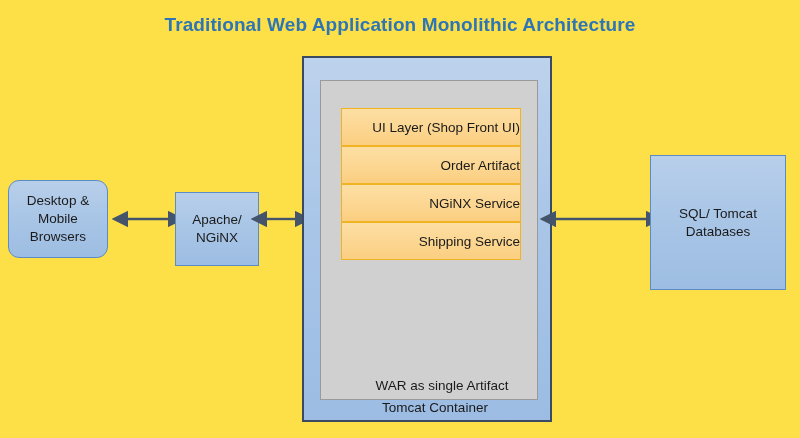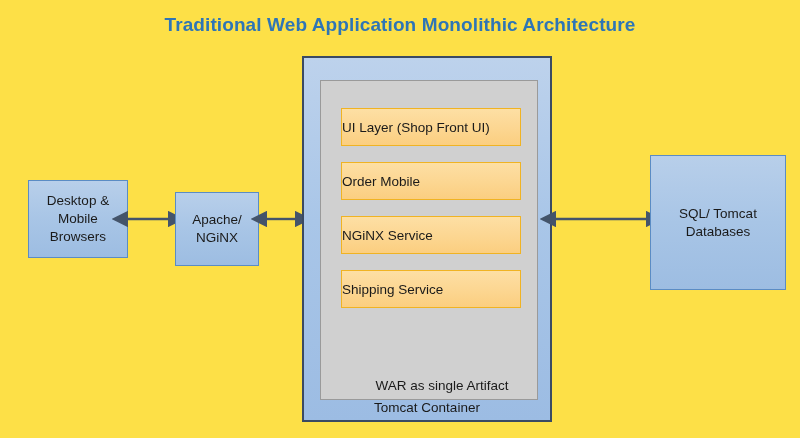--- a/index.html
+++ b/index.html
@@ -60,20 +60,21 @@
     border: 2px solid #3A4A63;
   }
   #tomcat-label {
     position: absolute;
     left: 0;
     bottom: 5px;
     width: 100%;
     text-align: center;
     font-size: 13.5px;
     color: #1a1a1a;
+    padding-left: 8px;
   }
   
   #war-box {
     position: absolute;
     left: 16px;
     top: 22px;
     width: 218px;
     height: 320px;
     box-sizing: border-box;
     background: #D0D0D0;
@@ -93,44 +94,44 @@
   #service-list {
     position: absolute;
     left: 20px;
     top: 27px;
     width: 180px;
   }
   .service-box {
     box-sizing: border-box;
     width: 180px;
     height: 38px;
-    margin-bottom: 16px;
+    margin-bottom: 0;
     background: linear-gradient(to bottom, #FDDFA4 0%, #FCD691 55%, #FBCE80 100%);
     border: 1px solid #F0B323;
     display: flex;
     align-items: center;
-    justify-content: flex-start;
+    justify-content: flex-end;
     text-align: center;
     font-size: 13.5px;
     color: #1a1a1a;
   }
   
   .arrow-svg {
     position: absolute;
     overflow: visible;
   }
 </style>
 </head>
 <body>
 
 <div id="canvas">
 
   <div id="diagram-title">Traditional Web Application Monolithic Architecture</div>
 
-  <div class="blue-box" id="node-browsers" style="left:28px; top:180px; width:100px; height:78px;">
+  <div class="blue-box" id="node-browsers" style="left:8px; top:180px; width:100px; height:78px;border-radius:11px;">
     <span class="label">Desktop &amp;
 Mobile
 Browsers</span>
   </div>
 
   <svg class="arrow-svg" style="left:120px; top:212px;" width="56" height="14" viewBox="0 0 56 14">
     <defs>
       <marker id="ah-left-1" markerWidth="7" markerHeight="7" refX="6" refY="3.5" orient="auto">
         <path d="M7,0 L7,7 L0,3.5 z" fill="#44546A"></path>
       </marker>
@@ -159,21 +160,21 @@
   </svg>
 
   <div id="tomcat-container">
 
     <div id="war-box">
       <div id="service-list">
         <div class="service-box">
           <span>UI Layer (Shop Front UI)</span>
         </div>
         <div class="service-box">
-          <span>Order Mobile</span>
+          <span>Order Artifact</span>
         </div>
         <div class="service-box">
           <span>NGiNX Service</span>
         </div>
         <div class="service-box">
           <span>Shipping Service</span>
         </div>
       </div>
       <div id="war-label">WAR as single Artifact</div>
     </div>

